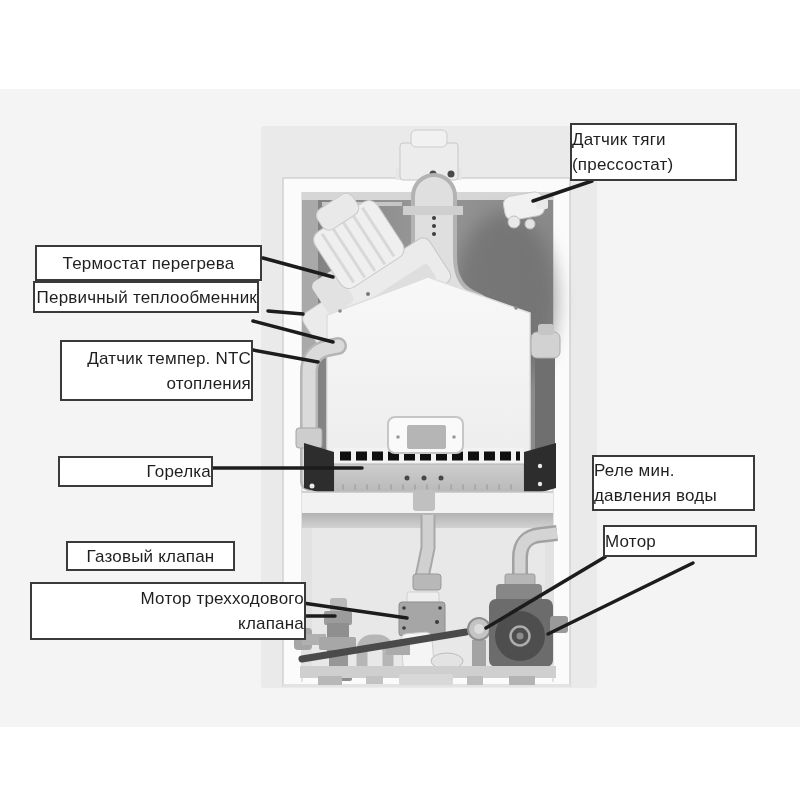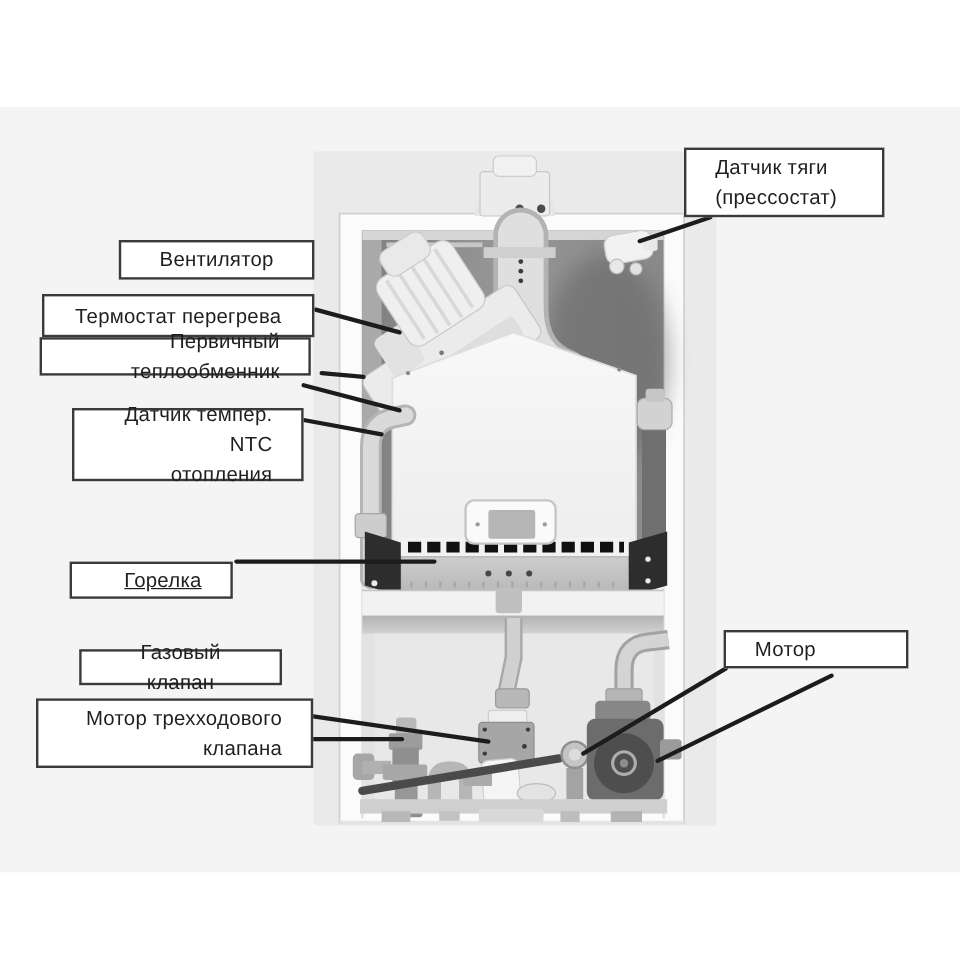--- a/index.html
+++ b/index.html
@@ -5,21 +5,21 @@
   html,body{margin:0;padding:0;background:#ffffff;}
   #stage{position:relative;width:800px;height:800px;overflow:hidden;
          font-family:"Liberation Sans","DejaVu Sans",sans-serif;background:#ffffff;}
   #band{position:absolute;left:0;top:89px;width:800px;height:638px;background:#f4f4f4;}
   #figure-svg{position:absolute;left:0;top:0;width:800px;height:800px;}
   #leader-svg{position:absolute;left:0;top:0;width:800px;height:800px;pointer-events:none;}
   #labels-layer{position:absolute;left:0;top:0;width:800px;height:800px;}
   .callout{position:absolute;box-sizing:border-box;background:#ffffff;
            border:2px solid #3a3a3a;color:#1f1f1f;font-size:17px;line-height:25px;
            display:flex;flex-direction:column;justify-content:center;
-           white-space:pre-line;padding:2px 24px;letter-spacing:0.2px;}
+           white-space:pre-line;padding:2px 0;letter-spacing:0.2px;}
   .callout.align-center{text-align:center;}
   .callout.align-left{text-align:left;}
   .callout.align-right{text-align:right;margin-top:24px;}
 </style>
 </head>
 <body>
 
 <div id="stage">
   <div id="band"></div>
 
@@ -228,26 +228,27 @@
       <line x1="253" y1="350" x2="318" y2="362" stroke="#1c1c1c" stroke-width="3.5" stroke-linecap="round"></line>
       <line x1="197" y1="468" x2="362" y2="468" stroke="#1c1c1c" stroke-width="3.5" stroke-linecap="round"></line>
       <line x1="261" y1="597" x2="407" y2="618" stroke="#1c1c1c" stroke-width="3.5" stroke-linecap="round"></line>
       <line x1="261" y1="616" x2="335" y2="616" stroke="#1c1c1c" stroke-width="3.5" stroke-linecap="round"></line>
       <line x1="592" y1="181" x2="533" y2="201" stroke="#1c1c1c" stroke-width="3.5" stroke-linecap="round"></line>
       <line x1="693" y1="563" x2="548" y2="634" stroke="#1c1c1c" stroke-width="3.5" stroke-linecap="round"></line>
       <line x1="605" y1="557" x2="486" y2="628" stroke="#1c1c1c" stroke-width="3.5" stroke-linecap="round"></line>
     </svg>
 
   <div id="labels-layer">
-      <div class="callout align-center" style="left: 99px; top: 200px; width: 163px; height: 33px;">Вентилятор</div>
       <div class="callout align-center" style="left: 35px; top: 245px; width: 227px; height: 36px;">Термостат перегрева</div>
       <div class="callout align-center" style="left: 33px; top: 281px; width: 226px; height: 32px; text-align: right;">Первичный теплообменник</div>
       <div class="callout align-right" style="left: 60px; top: 316px; width: 193px; height: 61px;">Датчик темпер. NTC
 отопления</div>
-      <div class="callout align-right" style="left: 58px; top: 444px; width: 136px; height: 31px; text-decoration: underline;">Горелка</div>
+      <div class="callout align-right" style="left: 58px; top: 432px; width: 155px; height: 31px;">Горелка</div>
       <div class="callout align-center" style="left: 66px; top: 521px; width: 169px; height: 30px; margin-top: 20px;">Газовый клапан</div>
-      <div class="callout align-right" style="left: 30px; top: 558px; width: 231px; height: 58px;">Мотор трехходового
+      <div class="callout align-right" style="left: 30px; top: 558px; width: 276px; height: 58px;">Мотор трехходового
 клапана</div>
       <div class="callout align-left" style="left: 570px; top: 123px; width: 167px; height: 58px;">Датчик тяги
 (прессостат)</div>
+      <div class="callout align-left" style="left: 592px; top: 455px; width: 163px; height: 56px;">Реле мин.
+давления воды</div>
       <div class="callout align-left" style="left: 603px; top: 525px; width: 154px; height: 32px;">Мотор</div>
     </div>
 </div>
 
 </body></html>

